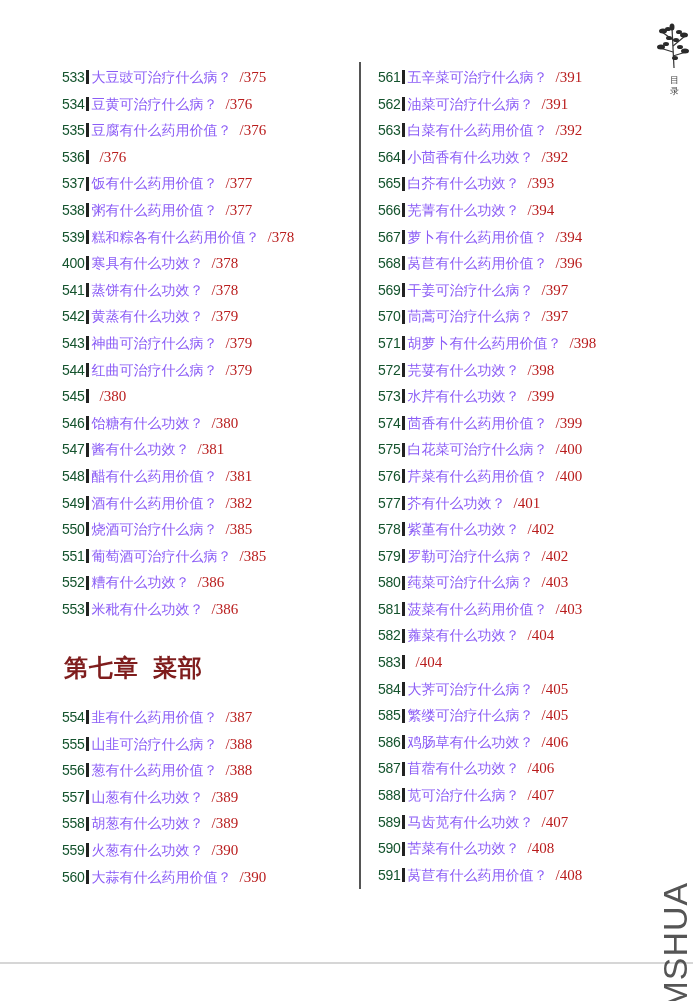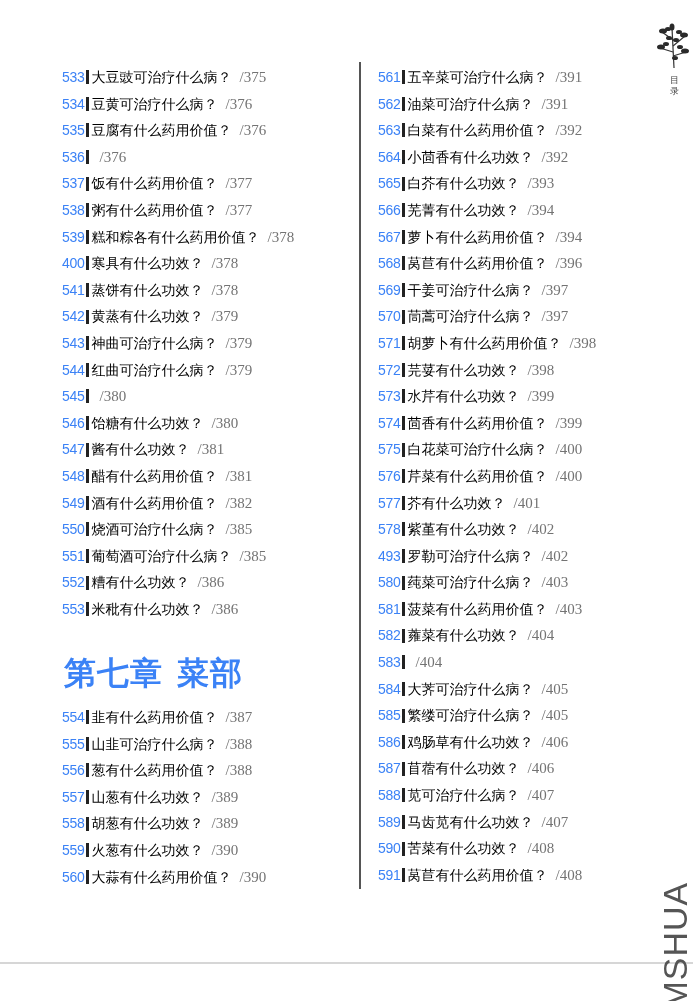--- a/index.html
+++ b/index.html
@@ -7,27 +7,27 @@
       width: 693px; height: 1001px; background: #ffffff; position: relative; overflow: hidden;
       font-family: "DejaVu Serif", serif; color: #1a1a1a;
     }
     .col { position: absolute; top: 64px; }
     .col-left { left: 62px; width: 280px; }
     .col-right { left: 378px; width: 250px; }
     .entry {
       height: 26.6px; line-height: 26.6px; font-size: 14.5px; white-space: nowrap;
       display: flex; align-items: center;
     }
-    .num { font-family: "Liberation Sans", sans-serif; font-size: 14px; letter-spacing: -0.3px; color: #3b82f6; }
+    .num { font-family: "Liberation Sans", sans-serif; font-size: 14px; letter-spacing: -0.3px; color: #14532d; }
     .bar { display: inline-block; width: 3px; height: 14px; background: #222; margin: 0 2px 0 2px; }
-    .title { font-family: "DejaVu Sans", sans-serif; font-size: 14px; color: #000000; }
-    .page { font-family: "Liberation Serif", serif; font-size: 15px; font-style: normal; margin-left: 8px; color: #737373; }
+    .title { font-family: "DejaVu Sans", sans-serif; font-size: 14px; color: #8b5cf6; }
+    .page { font-family: "Liberation Serif", serif; font-size: 15px; font-style: normal; margin-left: 8px; color: #b91c1c; }
     .chapter {
       position: absolute; left: 64px; top: 652px; font-family: Liberation Sans, sans-serif;
-      font-weight: bold; font-size: 32px; letter-spacing: 1px; color: #3b82f6;
+      font-weight: bold; font-size: 24px; letter-spacing: 1px; color: #7f1d1d;
     }
     .chapter .sp { display: inline-block; width: 14px; }
     .col-left2 { top: 704px; }
     .divider { position: absolute; left: 359px; top: 62px; width: 1.5px; height: 827px; background: #555; }
     .corner-icon { position: absolute; left: 654px; top: 20px; width: 38px; height: 50px; }
     .corner-label {
       position: absolute; left: 670px; top: 75px; font-family: "DejaVu Sans", sans-serif;
       font-size: 9px; line-height: 11px; width: 10px; color: #444;
     }
     .bottom-rule { position: absolute; left: 0; top: 962px; width: 693px; height: 2px; background: #d6d6d6; }
@@ -348,21 +348,21 @@
       <span class="title">芥有什么功效？</span>
       <span class="page">/401</span>
     </div>
   <div class="entry">
       <span class="num">578</span>
       <span class="bar"></span>
       <span class="title">紫堇有什么功效？</span>
       <span class="page">/402</span>
     </div>
   <div class="entry">
-      <span class="num">493</span>
+      <span class="num">579</span>
       <span class="bar"></span>
       <span class="title">罗勒可治疗什么病？</span>
       <span class="page">/402</span>
     </div>
   <div class="entry">
       <span class="num">580</span>
       <span class="bar"></span>
       <span class="title">莼菜可治疗什么病？</span>
       <span class="page">/403</span>
     </div>

